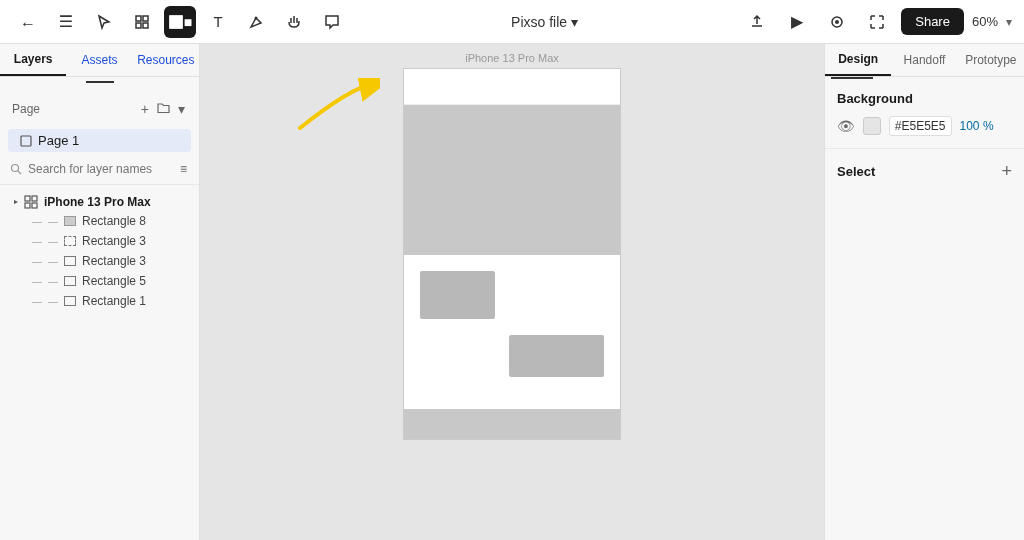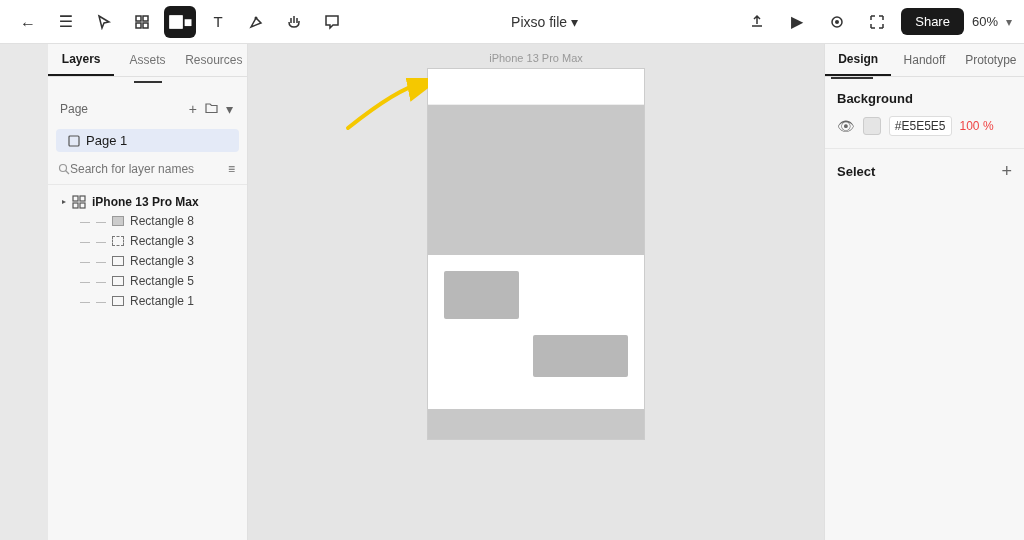--- a/index.html
+++ b/index.html
@@ -20,44 +20,44 @@
     }
     .tool-btn.active { background: #1a1a1a; color: #fff; border-radius: 6px; }
     .file-name { font-size: 14px; color: #333; display: flex; align-items: center; gap: 4px; cursor: pointer; }
     .share-btn {
       background: #1a1a1a; color: #fff; border: none; border-radius: 6px;
       padding: 6px 14px; font-size: 13px; cursor: pointer; font-weight: 500;
     }
     .zoom-text { font-size: 13px; color: #333; }
 
     
-    .main { display: flex; flex: 1; overflow: hidden; margin-left: 48px; }
+    .main { display: flex; flex: 1; overflow: hidden; }
 
     
     .sidebar {
       width: 200px; background: #f7f7f7; border-right: 1px solid #e0e0e0;
       display: flex; flex-direction: column; flex-shrink: 0;
     }
     .sidebar-tabs { display: flex; border-bottom: 1px solid #e0e0e0; }
     .sidebar-tab {
       flex: 1; padding: 8px 4px; text-align: center; font-size: 12px;
-      color: #737373; cursor: pointer; border: none; background: transparent;
+      color: #1d4ed8; cursor: pointer; border: none; background: transparent;
     }
     .sidebar-tab.active { color: #1a1a1a; font-weight: 600; border-bottom: 2px solid #1a1a1a; }
     .sidebar-section-header {
       display: flex; align-items: center; justify-content: space-between;
       padding: 8px 12px; font-size: 12px; color: #666;
     }
     .sidebar-section-actions { display: flex; gap: 4px; }
     .icon-btn { background: transparent; border: none; cursor: pointer; font-size: 14px; color: #666; padding: 2px; }
     .page-item {
       display: flex; align-items: center; gap: 6px; padding: 4px 12px;
       font-size: 13px; background: #e4eaf7; color: #1a1a1a; border-radius: 4px; margin: 2px 8px;
     }
-    .search-bar { display: flex; align-items: center; padding: 6px 10px; border-bottom: 1px solid #e8e8e8; }
+    .search-bar { display: flex; align-items: center; padding: 6px 10px; gap: 6px; border-bottom: 1px solid #e8e8e8; }
     .search-bar input {
       flex: 1; border: none; background: transparent; font-size: 12px; outline: none; color: #666;
     }
     .layers-list { flex: 1; overflow-y: auto; padding: 4px 0; }
     .layer-group { padding: 4px 8px; }
     .layer-group-header {
       display: flex; align-items: center; gap: 4px; font-size: 12px; font-weight: 600;
       color: #1a1a1a; padding: 2px 4px; cursor: pointer;
     }
     .layer-item {
@@ -110,21 +110,21 @@
       color: #666; cursor: pointer; border: none; background: transparent;
     }
     .right-tab.active { color: #1a1a1a; font-weight: 600; border-bottom: 2px solid #1a1a1a; }
     .right-section { padding: 12px; border-bottom: 1px solid #e8e8e8; }
     .right-section-header { display: flex; align-items: center; justify-content: space-between; margin-bottom: 10px; }
     .right-section-title { font-size: 13px; font-weight: 600; color: #1a1a1a; }
     .bg-row { display: flex; align-items: center; gap: 8px; }
     .eye-icon { font-size: 14px; color: #666; cursor: pointer; }
     .color-swatch { width: 18px; height: 18px; background: #e5e5e5; border: 1px solid #ccc; border-radius: 3px; cursor: pointer; flex-shrink: 0; }
     .color-value { font-size: 12px; color: #333; border: 1px solid #ddd; border-radius: 3px; padding: 2px 5px; background: #fff; }
-    .opacity-value { font-size: 12px; color: #ef4444; }
+    .opacity-value { font-size: 12px; color: #0369a1; }
     .export-section { padding: 12px; }
     .export-header { display: flex; align-items: center; justify-content: space-between; }
     .export-title { font-size: 13px; font-weight: 600; color: #1a1a1a; }
     .add-btn { font-size: 18px; color: #666; cursor: pointer; background: transparent; border: none; }
 
     .divider-line { width: 28px; height: 2px; background: #333; margin: 4px auto 8px; }
   </style>
 </head>
 <body>
 

